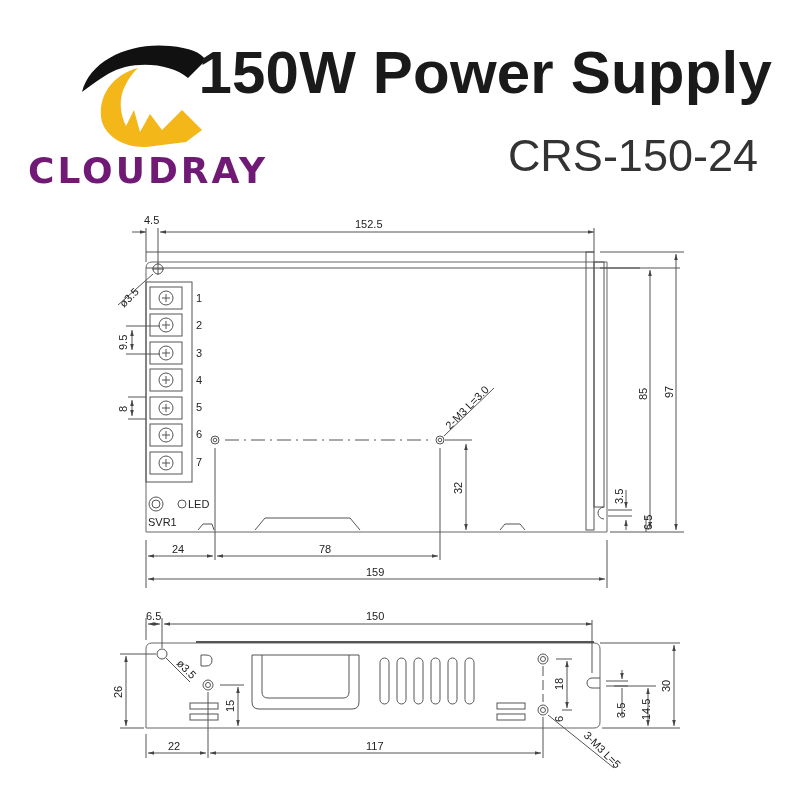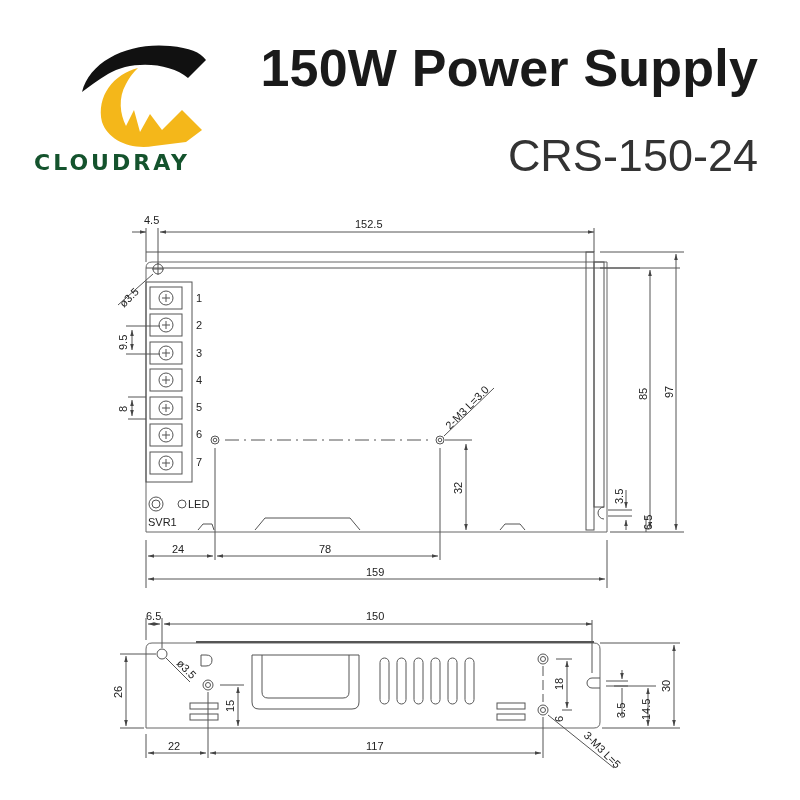--- a/index.html
+++ b/index.html
@@ -1,19 +1,19 @@
 <!DOCTYPE html>
 <html><head>
 <meta charset="utf-8">
 <style>
   html, body { margin:0; padding:0; background:#ffffff; }
   body { width:800px; height:800px; position:relative; overflow:hidden; font-family:"Liberation Sans", sans-serif; }
   .logo { position:absolute; left:30px; top:30px; width:210px; height:160px; }
-  .brand { position:absolute; left:34px; top:150px; font-family:"DejaVu Sans", sans-serif; font-weight:bold; font-size:22px; letter-spacing:3px; color:#14532d; }
-  .title { position:absolute; right:42px; top:38px; font-family:"Liberation Sans", sans-serif; font-weight:bold; font-size:52px; color:#1a1a1a; letter-spacing:0.2px; }
+  .brand { position:absolute; left:28px; top:150px; font-family:"DejaVu Sans", sans-serif; font-weight:bold; font-size:36px; letter-spacing:3px; color:#701a75; }
+  .title { position:absolute; right:28px; top:38px; font-family:"Liberation Sans", sans-serif; font-weight:bold; font-size:60px; color:#1a1a1a; letter-spacing:0.2px; }
   .model { position:absolute; right:42px; top:130px; font-family:"Liberation Sans", sans-serif; font-size:45px; color:#333; }
   svg.drawing { position:absolute; left:0; top:0; width:800px; height:800px; }
   svg text { font-family:"Liberation Sans", sans-serif; fill:#222; }
 </style>
 </head>
 <body>
 
 <div class="logo">
   <svg width="210" height="120" viewBox="0 0 210 120">
     <path d="M52 62 C60 30 100 12 140 16 C160 18 170 22 176 30 L158 48 C140 32 100 30 78 44 C68 50 60 56 52 62 Z" fill="#111"></path>

